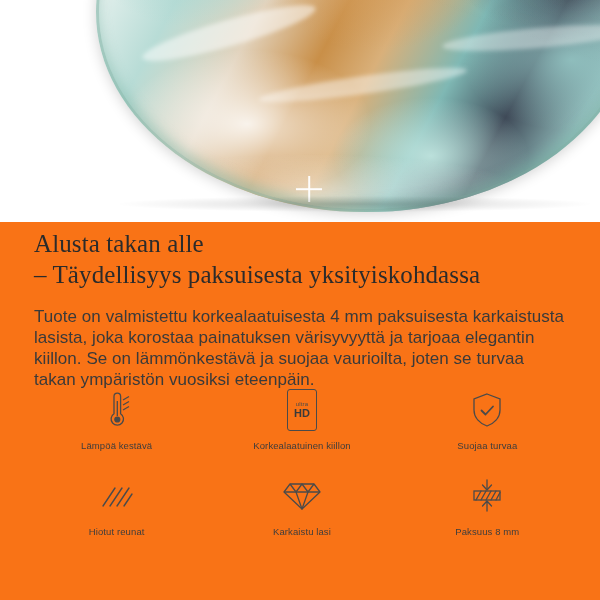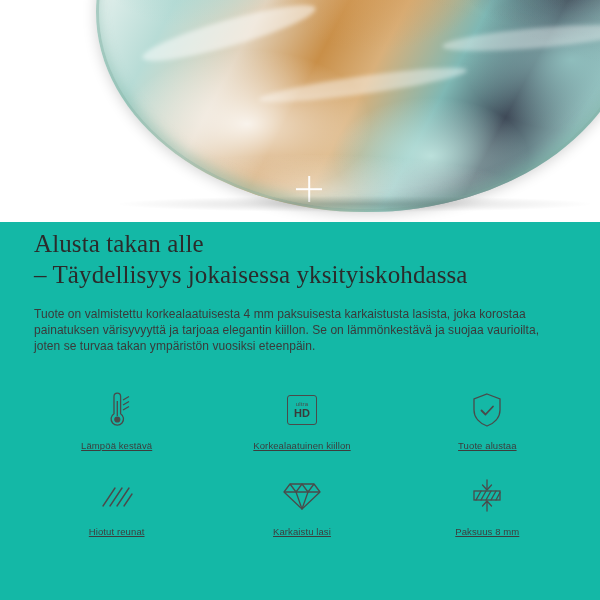--- a/index.html
+++ b/index.html
@@ -9,21 +9,21 @@
     height: 600px;
     background: #ffffff;
     font-family: "Liberation Sans", sans-serif;
     overflow: hidden;
   }
 
   .page {
     position: relative;
     width: 600px;
     height: 600px;
-    background: #14b8a6;
+    background: #f97316;
   }
 
   
   .hero {
     position: absolute;
     top: 0;
     left: 0;
     width: 600px;
     height: 222px;
     overflow: hidden;
@@ -138,22 +138,22 @@
     font-size: 25px;
     line-height: 31px;
     color: #2b2b2b;
     font-weight: 400;
     letter-spacing: 0.1px;
   }
   .headline .l2 { display: block; }
 
   .body-copy {
     margin-top: 16px;
-    font-size: 12px;
-    line-height: 16px;
+    font-size: 17px;
+    line-height: 21px;
     color: #3a3a3a;
     width: 532px;
     letter-spacing: 0.05px;
   }
 
   
   .features {
     position: absolute;
     left: 24px;
     top: 388px;
@@ -175,26 +175,25 @@
     align-items: center;
     justify-content: center;
     color: #4a4a4a;
   }
   .feature .caption {
     margin-top: 8px;
     font-size: 9.5px;
     color: #3d3d3d;
     text-align: center;
     letter-spacing: 0.1px;
-    text-decoration: underline;
   }
 
   .ultrahd {
     width: 30px;
-    height: 30px;
+    height: 42px;
     border: 1.4px solid #4a4a4a;
     border-radius: 3px;
     display: flex;
     flex-direction: column;
     align-items: center;
     justify-content: center;
     line-height: 1;
   }
   .ultrahd .u-top {
     font-size: 6px;
@@ -222,21 +221,21 @@
 
     </div>
     <div class="rim"></div>
     <div class="sparkle"></div>
     <div class="hero-shadow"></div>
   </div>
 
   <div class="content">
     <h1 class="headline">
       <span class="l1">Alusta takan alle</span>
-      <span class="l2">– Täydellisyys jokaisessa yksityiskohdassa</span>
+      <span class="l2">– Täydellisyys paksuisesta yksityiskohdassa</span>
     </h1>
     <p class="body-copy">Tuote on valmistettu korkealaatuisesta 4 mm paksuisesta karkaistusta lasista, joka korostaa painatuksen värisyvyyttä ja tarjoaa elegantin kiillon. Se on lämmönkestävä ja suojaa vaurioilta, joten se turvaa takan ympäristön vuosiksi eteenpäin.</p>
   </div>
 
   <div class="features">
 
     <div class="feature">
       <div class="glyph">
         <svg width="34" height="38" viewBox="0 0 34 38" fill="none" stroke="#4a4a4a" stroke-width="1.3">
           <path d="M14 5.5a3.3 3.3 0 0 1 6.6 0v17.2a6.2 6.2 0 1 1-6.6 0z"></path>
@@ -260,21 +259,21 @@
       <div class="caption">Korkealaatuinen kiillon</div>
     </div>
 
     <div class="feature">
       <div class="glyph">
         <svg width="32" height="38" viewBox="0 0 32 38" fill="none" stroke="#4a4a4a" stroke-width="1.3">
           <path d="M16 3 L29 8 v11c0 8-6.2 13.5-13 16-6.8-2.5-13-8-13-16V8z"></path>
           <path d="M10.5 19.5 l4 4 7.5-8" stroke-width="1.8" stroke-linecap="round" stroke-linejoin="round"></path>
         </svg>
       </div>
-      <div class="caption">Tuote alustaa</div>
+      <div class="caption">Suojaa turvaa</div>
     </div>
 
     <div class="feature">
       <div class="glyph">
         <svg width="36" height="32" viewBox="0 0 36 32" fill="none" stroke="#4a4a4a" stroke-width="1.4" stroke-linecap="round">
           <line x1="4" y1="26" x2="16" y2="8"></line>
           <line x1="11" y1="26" x2="23" y2="8"></line>
           <line x1="18" y1="26" x2="30" y2="8"></line>
           <line x1="25" y1="26" x2="33" y2="14"></line>
         </svg>

